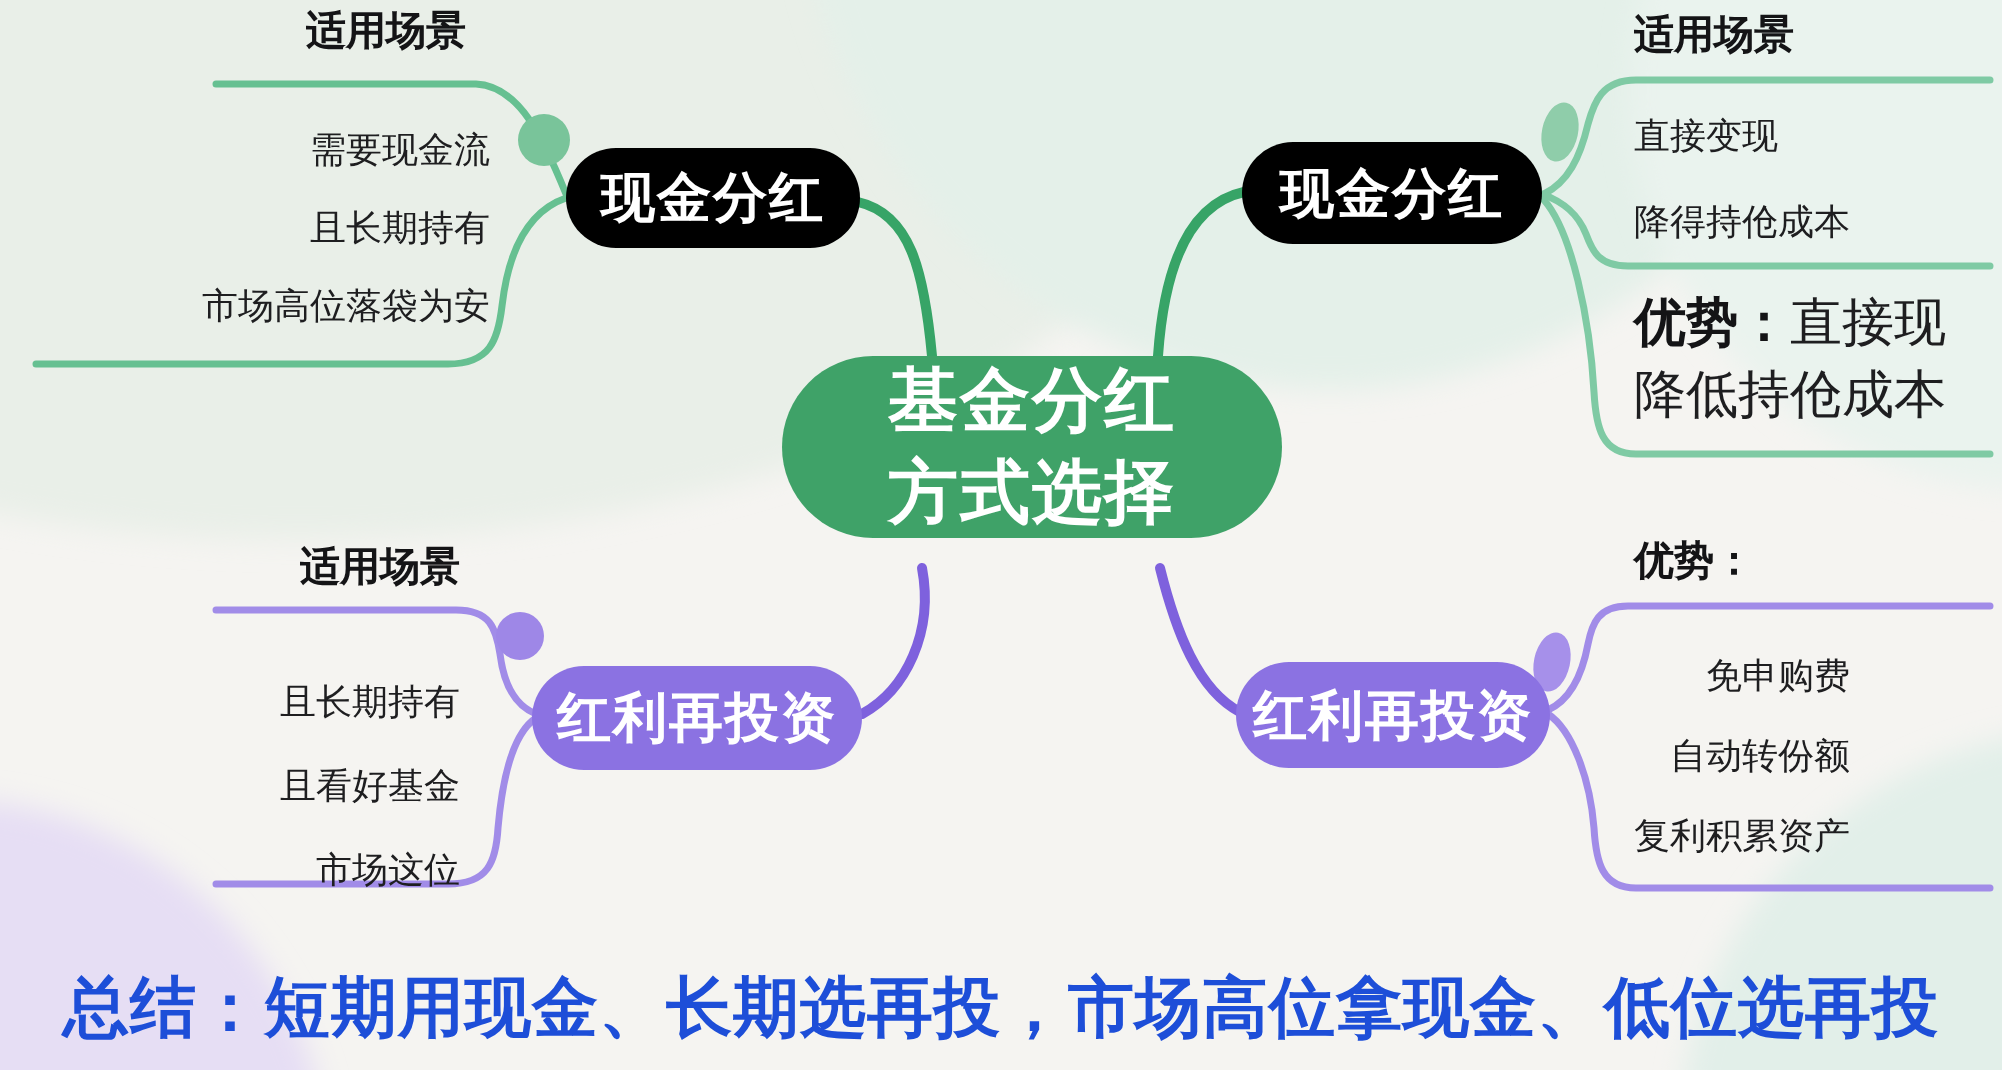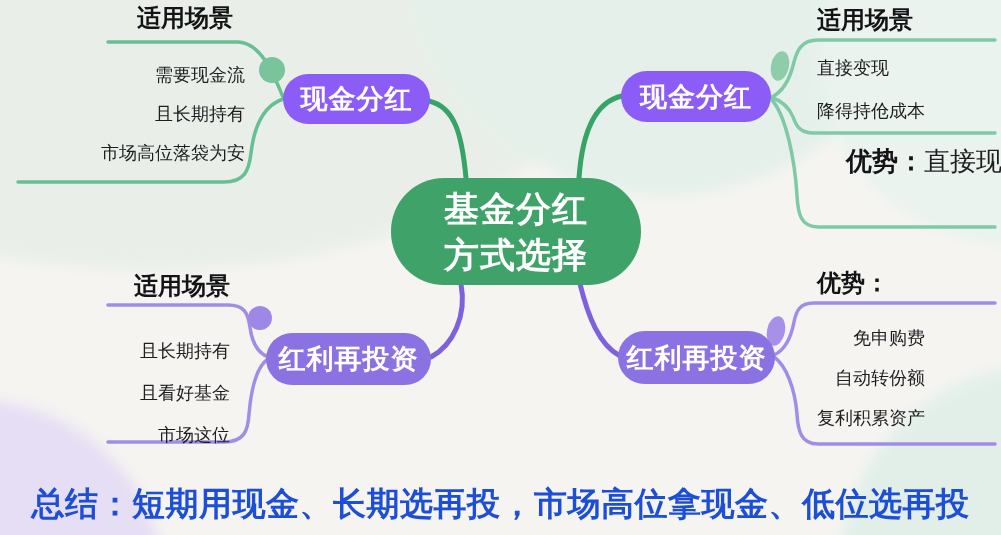--- a/index.html
+++ b/index.html
@@ -25,48 +25,48 @@
     position: absolute;
     z-index: 2;
     display: flex;
     align-items: center;
     justify-content: center;
     color: #ffffff;
     font-weight: 700;
     letter-spacing: 1px;
     white-space: nowrap;
   }
-  .node.green  { background: #8b5cf6; }
+  .node.green  { background: #000000; }
   .node.purple { background: #8b72e2; }
 
   .node-center {
-    left: 391px; top: 178px; width: 250px; height: 107px;
+    left: 391px; top: 178px; width: 250px; height: 91px;
     border-radius: 53px;
     font-size: 35px;
     line-height: 46px;
     text-align: center;
     background: #3fa268;
   }
   .node-tl { left: 283px; top: 74px;  width: 147px; height: 50px; border-radius: 25px; font-size: 27px; }
   .node-tr { left: 621px; top: 71px;  width: 150px; height: 51px; border-radius: 26px; font-size: 27px; }
   .node-bl { left: 266px; top: 333px; width: 165px; height: 52px; border-radius: 26px; font-size: 27px; }
   .node-br { left: 618px; top: 331px; width: 157px; height: 53px; border-radius: 27px; font-size: 27px; }
 
   
   .txt { position: absolute; z-index: 3; color: #1e1e20; white-space: nowrap; }
-  .hdr { font-size: 24px; font-weight: 700; color: #141416; }
+  .hdr { font-size: 20px; font-weight: 700; color: #141416; }
   .items { font-size: 18px; font-weight: 500; }
   .items.right { text-align: right; }
 
   .tl-header { right: 768px; top: 2px; }
   .tl-items  { right: 756px; top: 56px; line-height: 39px; }
 
   .tr-header { left: 817px; top: 4px; }
   .tr-items  { left: 817px; top: 47px; line-height: 43px; }
-  .tr-adv    { left: 846px; top: 143px; line-height: 36px; font-size: 26px; font-weight: 500; }
+  .tr-adv    { left: 817px; top: 143px; line-height: 36px; font-size: 26px; font-weight: 500; }
   .tr-adv .b { font-weight: 700; color: #141416; }
 
   .bl-header { right: 771px; top: 270px; }
   .bl-items  { right: 771px; top: 314px; line-height: 42px; margin-top: 16px; }
 
   .br-header { left: 817px; top: 267px; }
   .br-items  { left: 817px; top: 318px; line-height: 40px; text-align: right; }
 
   .summary {
     position: absolute;
@@ -155,20 +155,21 @@
     <div>市场高位落袋为安</div>
   </div>
 
   <div class="txt hdr tr-header">适用场景</div>
   <div class="txt items tr-items">
     <div>直接变现</div>
     <div>降得持伧成本</div>
   </div>
   <div class="txt tr-adv">
     <div><span class="b">优势：</span><span>直接现</span></div>
+    <div>降低持伧成本</div>
   </div>
 
   <div class="txt hdr bl-header">适用场景</div>
   <div class="txt items right bl-items">
     <div>且长期持有</div>
     <div>且看好基金</div>
     <div>市场这位</div>
   </div>
 
   <div class="txt hdr br-header">优势：</div>

